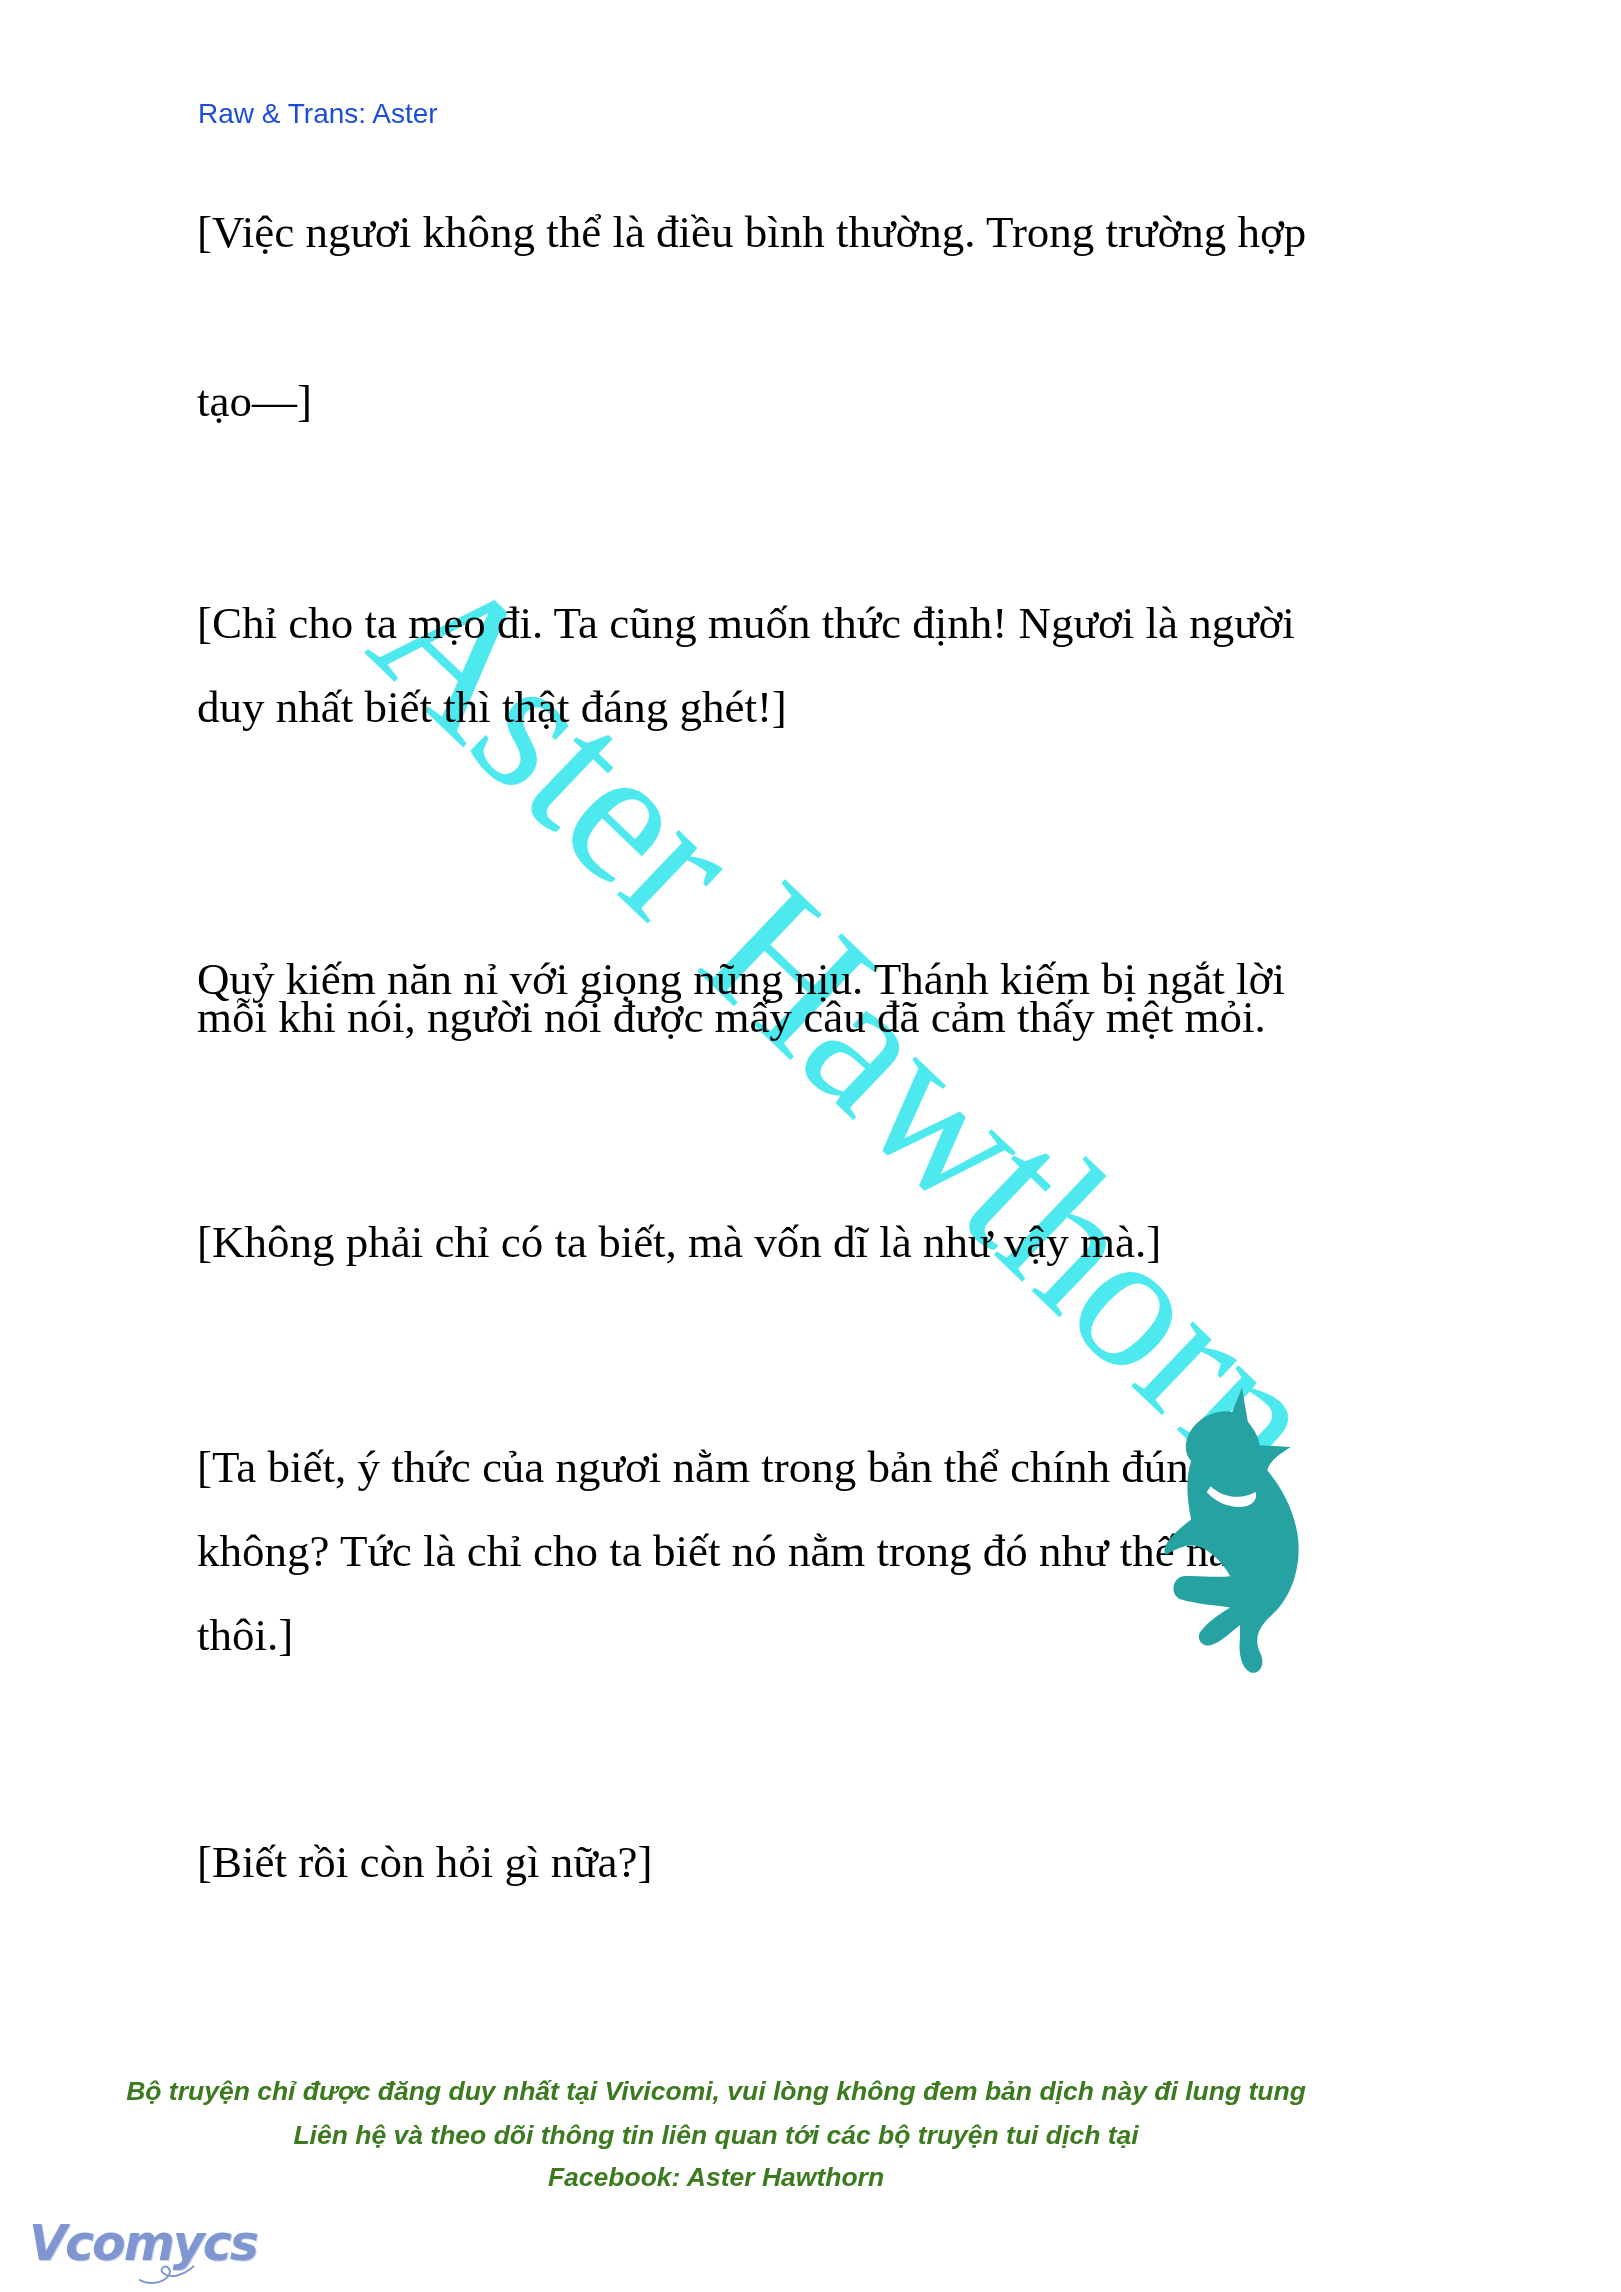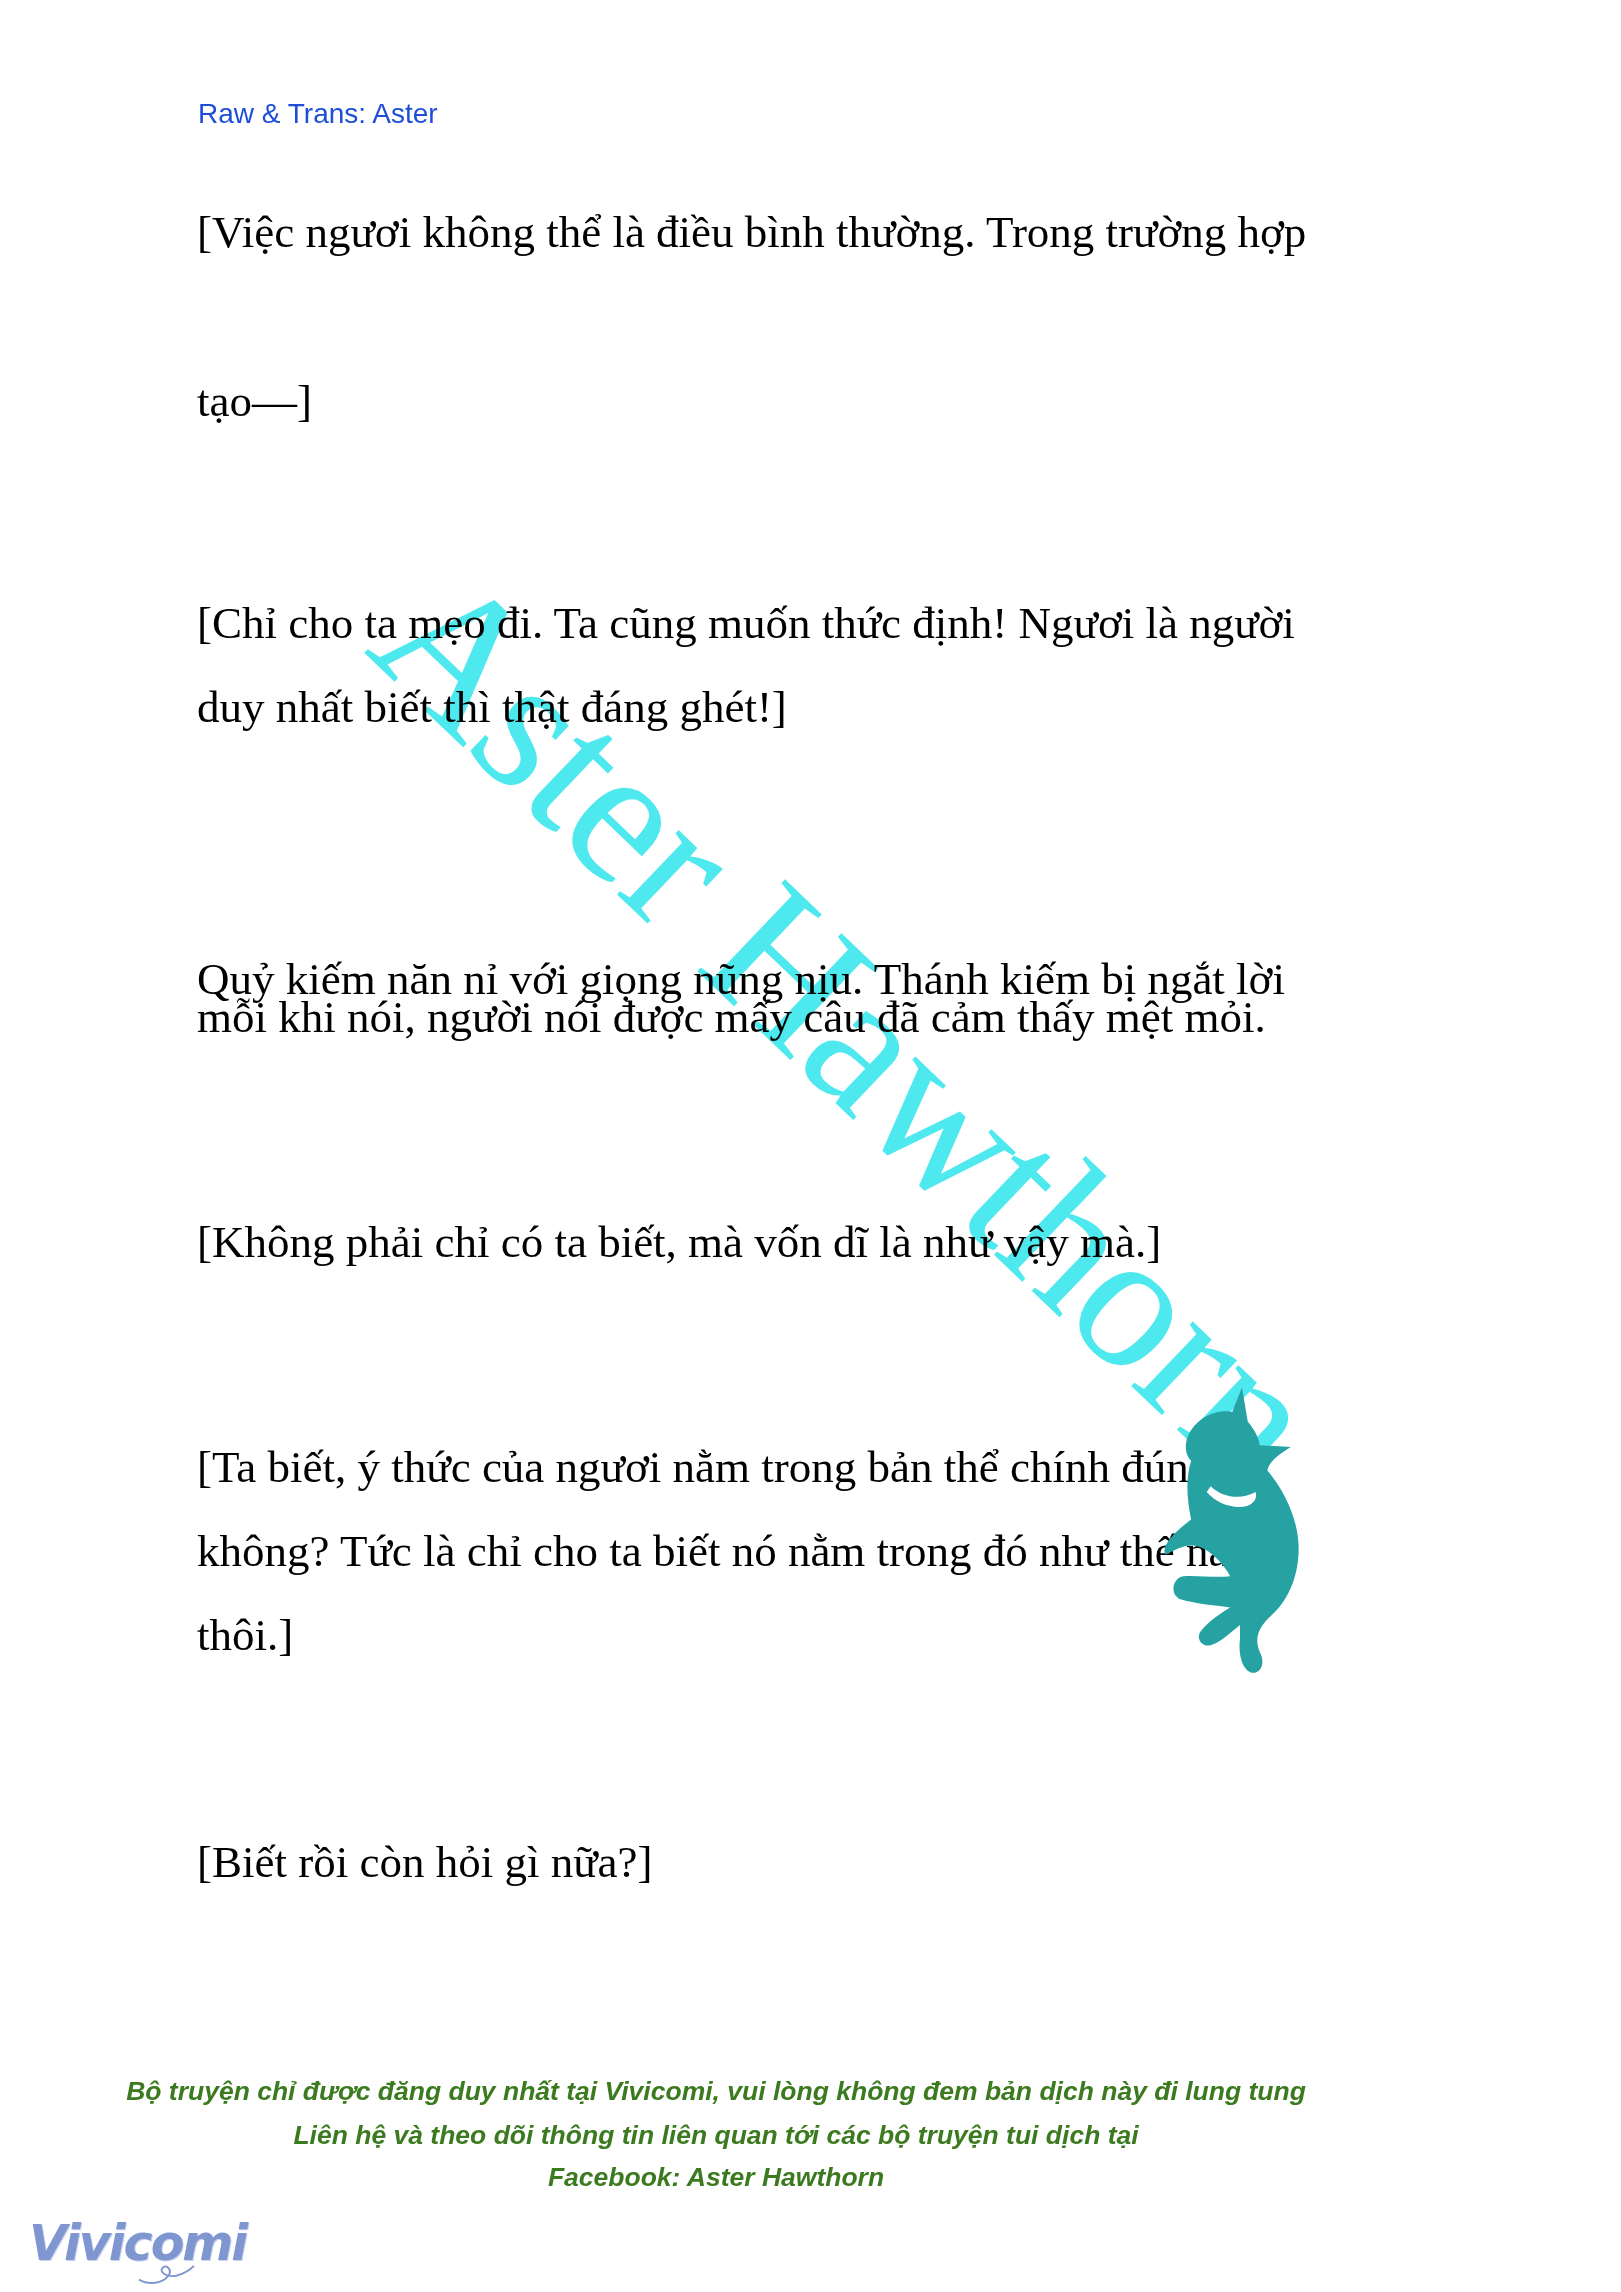--- a/index.html
+++ b/index.html
@@ -102,20 +102,20 @@
       C 36 120, 34 100, 40 80
       C 30 70, 34 50, 50 38 Z"></path>
     <path fill="#ffffff" d="M 60 106 C 72 118, 92 120, 106 112 C 108 118, 104 124, 98 126 C 84 130, 66 124, 56 112 Z"></path>
   </svg>
 
   <div class="footer-line" style="top:2078px">Bộ truyện chỉ được đăng duy nhất tại Vivicomi, vui lòng không đem bản dịch này đi lung tung</div>
   <div class="footer-line" style="top:2122px">Liên hệ và theo dõi thông tin liên quan tới các bộ truyện tui dịch tại</div>
   <div class="footer-line" style="top:2164px">Facebook: Aster Hawthorn</div>
 
   <div class="logo">
-    <span class="logo-text">Vivicomi</span>
+    <span class="logo-text">Vcomycs</span>
     <svg style="position:absolute;left:108px;top:43px" width="59" height="25.5" viewBox="0 0 60 26">
       <path d="M2 20 C 12 26, 26 24, 32 16 C 36 10, 30 4, 26 8 C 22 12, 30 18, 40 16 C 48 14, 54 10, 58 6" fill="none" stroke="#7f96d0" stroke-width="2"></path>
     </svg>
   </div>
 
 </div>
 
 
 </body></html>

